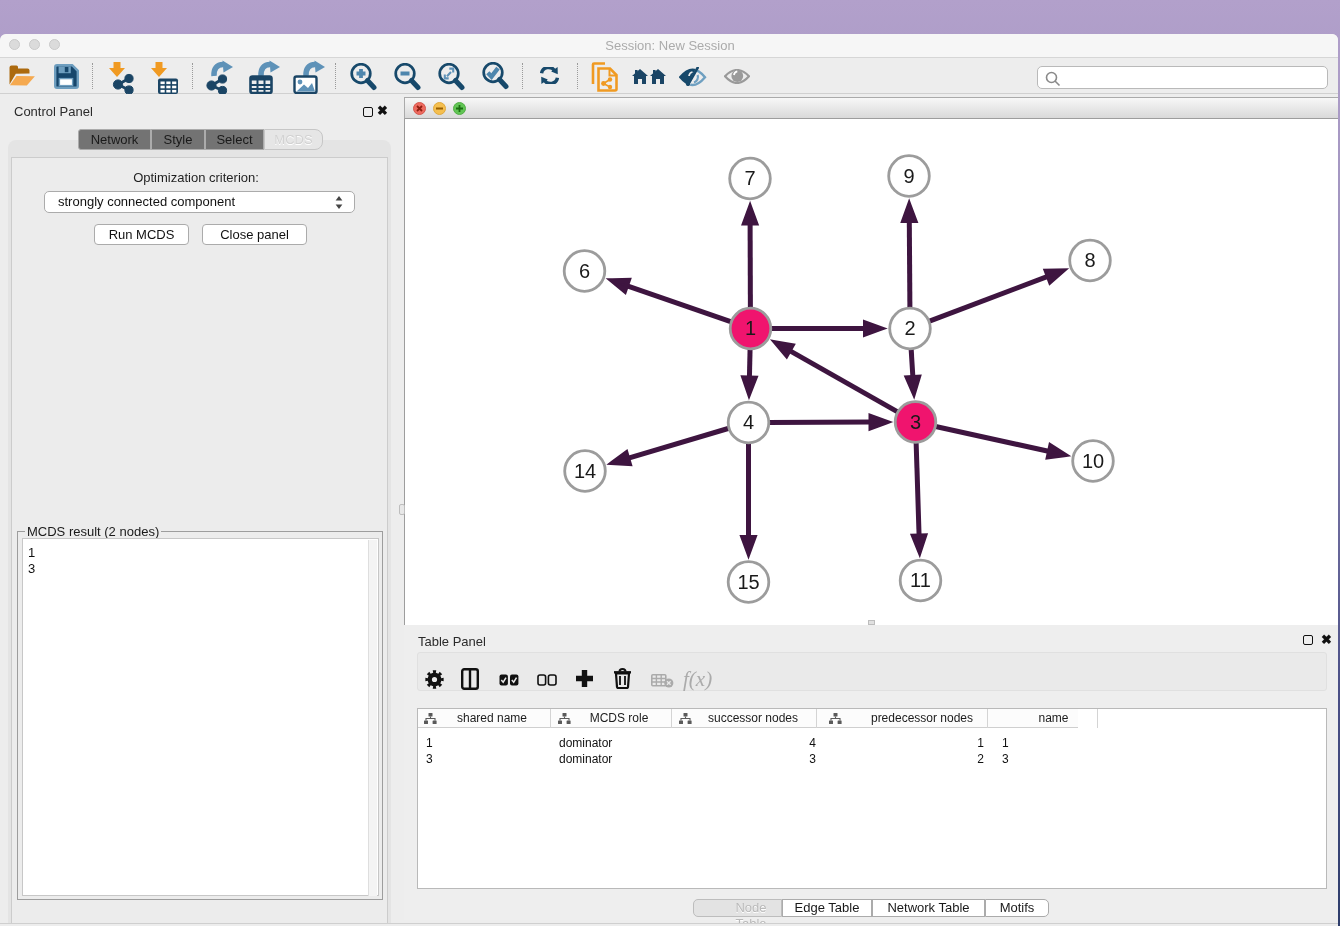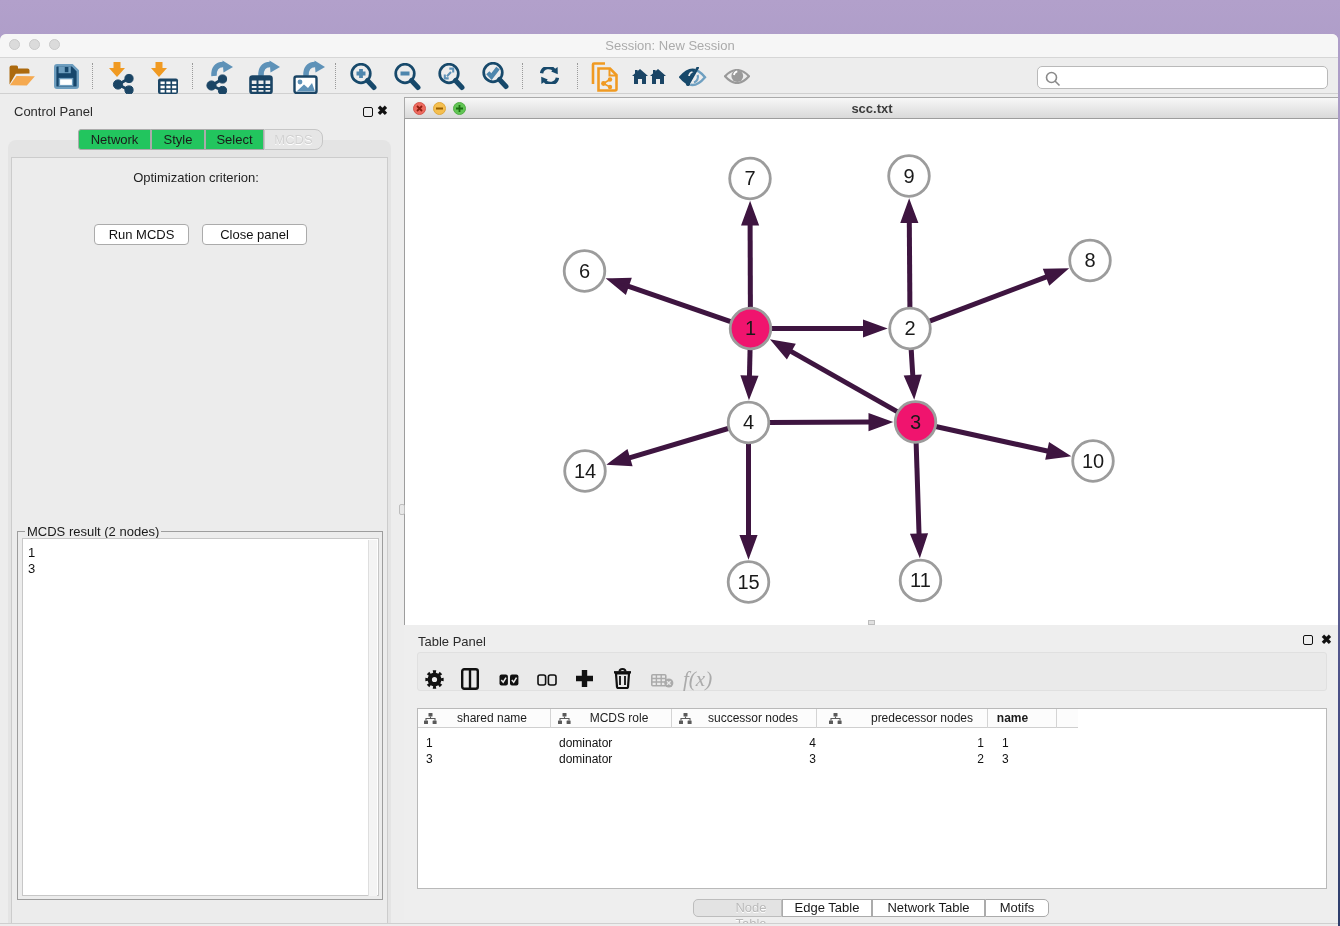--- a/index.html
+++ b/index.html
@@ -15,21 +15,21 @@
 #toolbar { position:absolute; left:0; top:24px; width:1340px; height:36px; background:#ededed; border-bottom:1px solid #d0d0d0; }
 .sep { position:absolute; top:5px; height:26px; width:0; border-left:1px dotted #9a9a9a; }
 #searchbox { position:absolute; left:1037px; top:8px; width:291px; height:23px; background:#ffffff; border:1px solid #b9b9b9; border-radius:5px; }
 
 #cp { position:absolute; left:0; top:60px; width:392px; height:829px; background:#ededed; }
 #cp-title { position:absolute; left:14px; top:10px; font-size:13px; color:#2b2b2b; }
 .float-ico { position:absolute; top:13px; width:10px; height:10px; border:1.5px solid #111; border-radius:2px; }
 .x-ico { position:absolute; top:10px; font-size:13px; font-weight:bold; color:#111; }
 #cp-outer { position:absolute; left:8px; top:46px; width:383px; height:829px; background:#e4e4e4; border-radius:8px 8px 0 0; }
 #cp-inner { position:absolute; left:11px; top:63px; width:377px; height:812px; background:#ececec; border:1px solid #cccccc; }
-.tabbtn { position:absolute; top:35px; height:21px; background:#22c55e; border:1px solid #ababab; font-size:13px; color:#1a1a1a; text-align:center; line-height:19px; }
+.tabbtn { position:absolute; top:35px; height:21px; background:#737373; border:1px solid #ababab; font-size:13px; color:#1a1a1a; text-align:center; line-height:19px; }
 #opt-label { position:absolute; left:0; top:76px; width:392px; text-align:center; font-size:13px; color:#1f1f1f; }
 #dropdown { position:absolute; left:44px; top:97px; width:311px; height:22px; background:#ffffff; border:1px solid #ababab; border-radius:5px; font-size:13px; color:#111; line-height:20px; padding-left:13px; }
 .btn { position:absolute; top:130px; height:21px; background:#ffffff; border:1px solid #ababab; border-radius:4px; font-size:13px; color:#111; text-align:center; line-height:19px; }
 #fieldset { position:absolute; left:17px; top:437px; width:366px; height:369px; border:1px solid #9d9d9d; }
 #fieldset-legend { position:absolute; left:7px; top:-8px; background:#ececec; font-size:13px; color:#1a1a1a; padding:0 2px; }
 #resultbox { position:absolute; left:4px; top:6px; width:357px; height:358px; background:#ffffff; border:1px solid #c7c7c7; font-size:13px; color:#111; padding:6px 0 0 5px; line-height:16px; }
 #result-scroll { position:absolute; right:1px; top:1px; width:9px; height:356px; background:#f4f4f4; border-left:1px solid #dedede; }
 
 #nw { position:absolute; left:404px; top:63px; width:936px; height:528px; }
 #nw-title { position:absolute; left:0; top:0; width:936px; height:22px; background:linear-gradient(#f7f7f7,#d9d9d9); border:1px solid #aaaaaa; border-bottom:1px solid #9d9d9d; }
@@ -226,20 +226,26 @@
   <div id="cp-title">Control Panel</div>
   <div class="float-ico" style="left:363px;"></div>
   <div class="x-ico" style="left:377px;top:9px;">✖</div>
   <div id="cp-outer"></div>
   <div id="cp-inner"></div>
   <div class="tabbtn" style="left:78px; width:73px; border-radius:3px 0 0 3px;">Network</div>
   <div class="tabbtn" style="left:151px; width:54px;">Style</div>
   <div class="tabbtn" style="left:205px; width:59px;">Select</div>
   <div class="tabbtn" style="left:264px; width:59px; background:#e6e6e6; border-color:#c6c6c6; color:#d2d2d2; text-shadow:0 1px 0 #ffffff; border-radius:0 8px 8px 0;">MCDS</div>
   <div id="opt-label">Optimization criterion:</div>
+  <div id="dropdown">strongly connected component
+    <svg width="8" height="13" viewBox="0 0 8 13" style="position:absolute; right:11px; top:4px;">
+      <path d="M4 0 L7.4 4.6 L0.6 4.6 Z" fill="#444"></path>
+            <path d="M4 13 L7.4 8.4 L0.6 8.4 Z" fill="#444"></path>
+    </svg>
+  </div>
   <div class="btn" style="left:94px; width:95px;">Run MCDS</div>
   <div class="btn" style="left:202px; width:105px;">Close panel</div>
   <div id="fieldset">
     <div id="fieldset-legend">MCDS result (2 nodes)</div>
     <div id="resultbox">1<br>3<div id="result-scroll"></div></div>
   </div>
 </div>
 
 <div id="nw">
   <div id="nw-title">
@@ -251,21 +257,20 @@
     <div class="mac" style="left:28px; background:#f5bf4f; border:1px solid #dfa93c;">
             <svg width="11" height="11" viewBox="0 0 11 11" style="position:absolute;left:0;top:0;">
               <path d="M2 5.5 H9" stroke="#985f00" stroke-width="1.8"></path>
             </svg>
           </div>
     <div class="mac" style="left:48px; background:#61c554; border:1px solid #52ad45;">
             <svg width="11" height="11" viewBox="0 0 11 11" style="position:absolute;left:0;top:0;">
               <path d="M5.5 2 V9 M2 5.5 H9" stroke="#1a6d10" stroke-width="1.8"></path>
             </svg>
           </div>
-    <div id="nw-title-text">scc.txt</div>
   </div>
   <div id="nw-canvas">
     <svg style="position:absolute;left:0;top:0;" width="936" height="506" viewBox="0 0 936 506" font-family="Liberation Sans, sans-serif">
       <g stroke="#3E1540" stroke-width="5" fill="#3E1540">
         <line x1="345.4" y1="190.0" x2="345.1" y2="104.0"></line>
               <polygon points="345.1,89.0 350.6,104.0 339.6,104.0"></polygon>
         <line x1="327.1" y1="203.1" x2="221.5" y2="166.6"></line>
               <polygon points="207.4,161.7 223.3,161.4 219.7,171.8"></polygon>
         <line x1="365.0" y1="209.5" x2="460.5" y2="209.5"></line>
               <polygon points="475.5,209.5 460.5,215.0 460.5,204.0"></polygon>
@@ -397,21 +402,21 @@
               <path d="M6.5 3.4 V5.5 M2 7.6 V5.5 H11 V7.6" fill="none" stroke="#5a5a5a" stroke-width="1.1"></path>
             </svg><span style="margin-left:18px;">successor nodes</span></div>
     <div class="th" style="left:399px; width:171px;"><svg style="position:absolute;left:12px;top:4px;" width="13" height="12" viewBox="0 0 13 12">
               <g fill="#5a5a5a">
                 <rect x="4.5" y="0" width="4" height="3.4" rx="0.5"></rect>
                 <rect x="0" y="7.6" width="4" height="3.4" rx="0.5"></rect>
                 <rect x="8.6" y="7.6" width="4" height="3.4" rx="0.5"></rect>
               </g>
               <path d="M6.5 3.4 V5.5 M2 7.6 V5.5 H11 V7.6" fill="none" stroke="#5a5a5a" stroke-width="1.1"></path>
             </svg><span style="margin-left:24px;padding-left:16px;">predecessor nodes</span></div>
-    <div class="th" style="left:551px; width:88px;font-weight:bold;">name</div>
+    <div class="th" style="left:592px; width:88px;">name</div>
     <div class="td" style="left:8px; top:26px;">1</div>
     <div class="td" style="left:141px; top:26px;">dominator</div>
     <div class="td" style="left:254px; top:26px; width:144px; text-align:right;">4</div>
     <div class="td" style="left:399px; top:26px; width:167px; text-align:right;">1</div>
     <div class="td" style="left:584px; top:26px;">1</div>
     <div class="td" style="left:8px; top:42px;">3</div>
     <div class="td" style="left:141px; top:42px;">dominator</div>
     <div class="td" style="left:254px; top:42px; width:144px; text-align:right;">3</div>
     <div class="td" style="left:399px; top:42px; width:167px; text-align:right;">2</div>
     <div class="td" style="left:584px; top:42px;">3</div>

